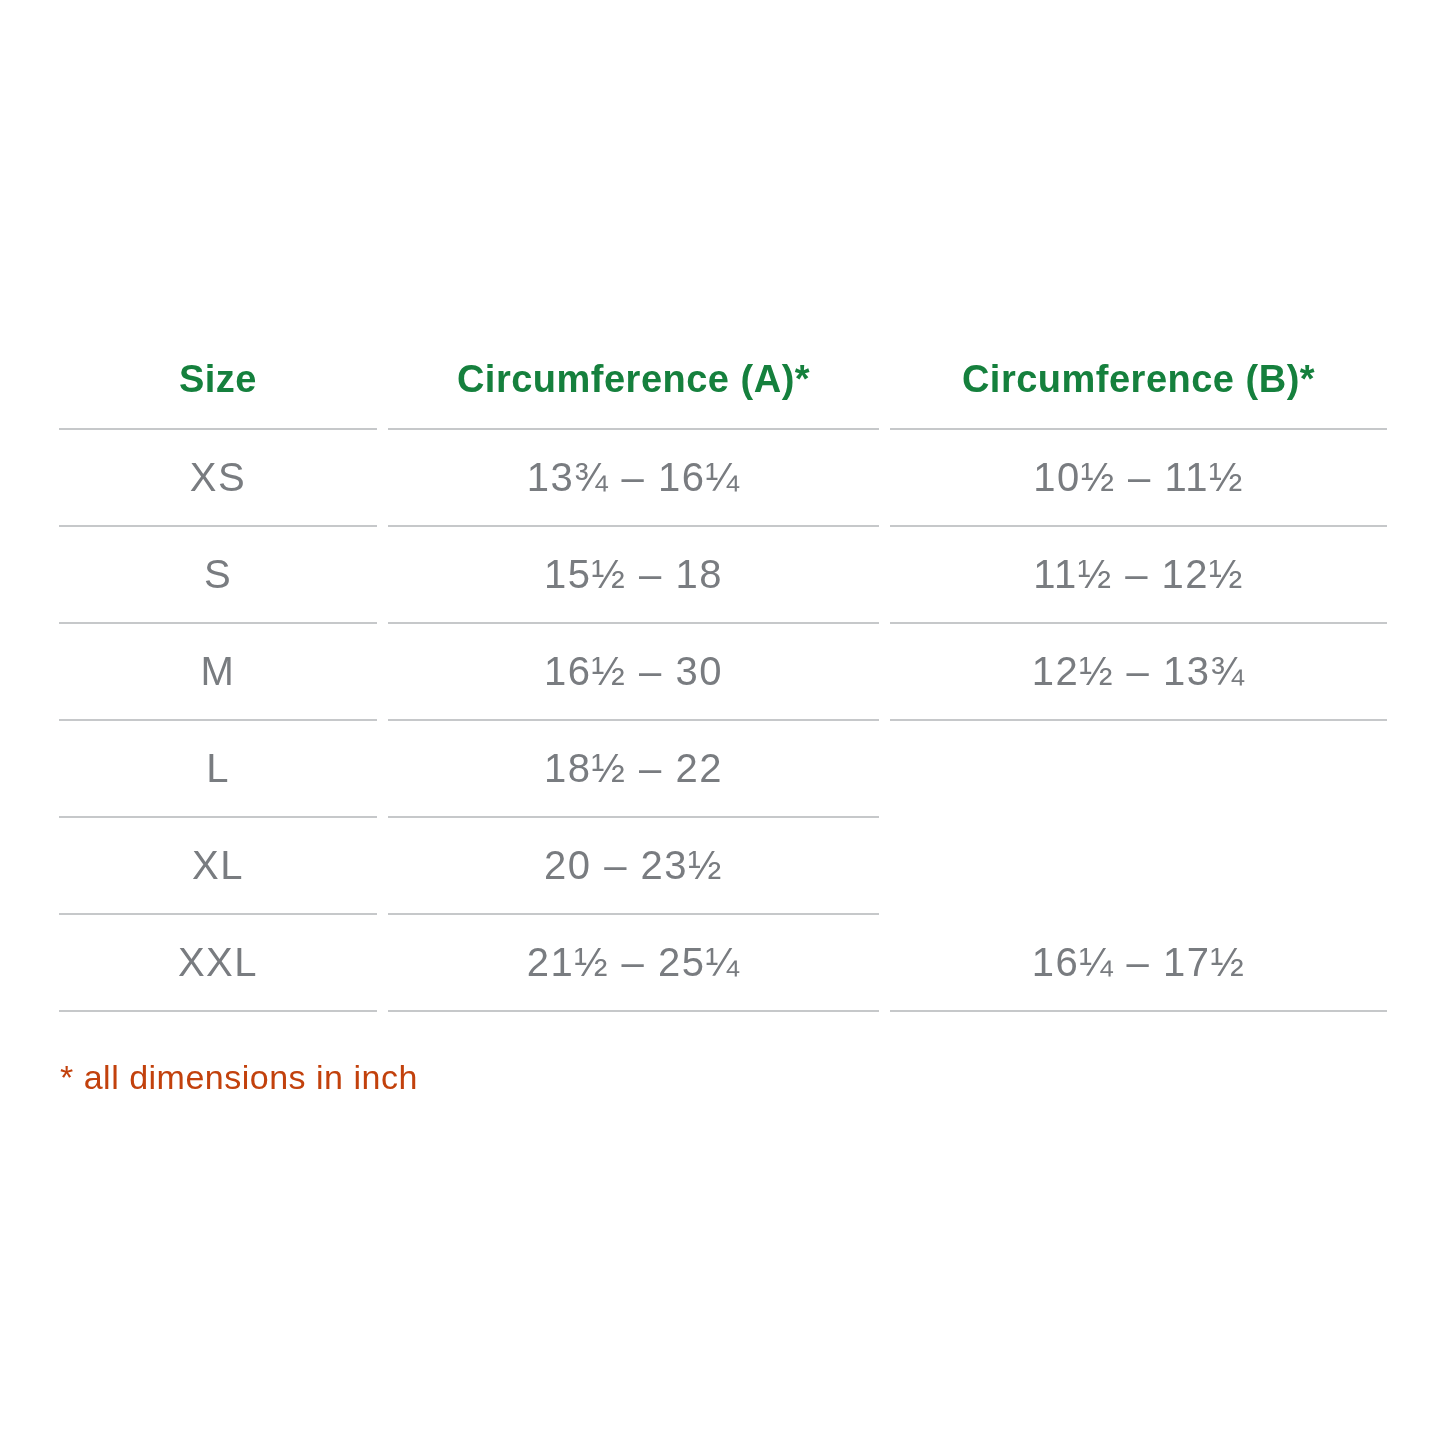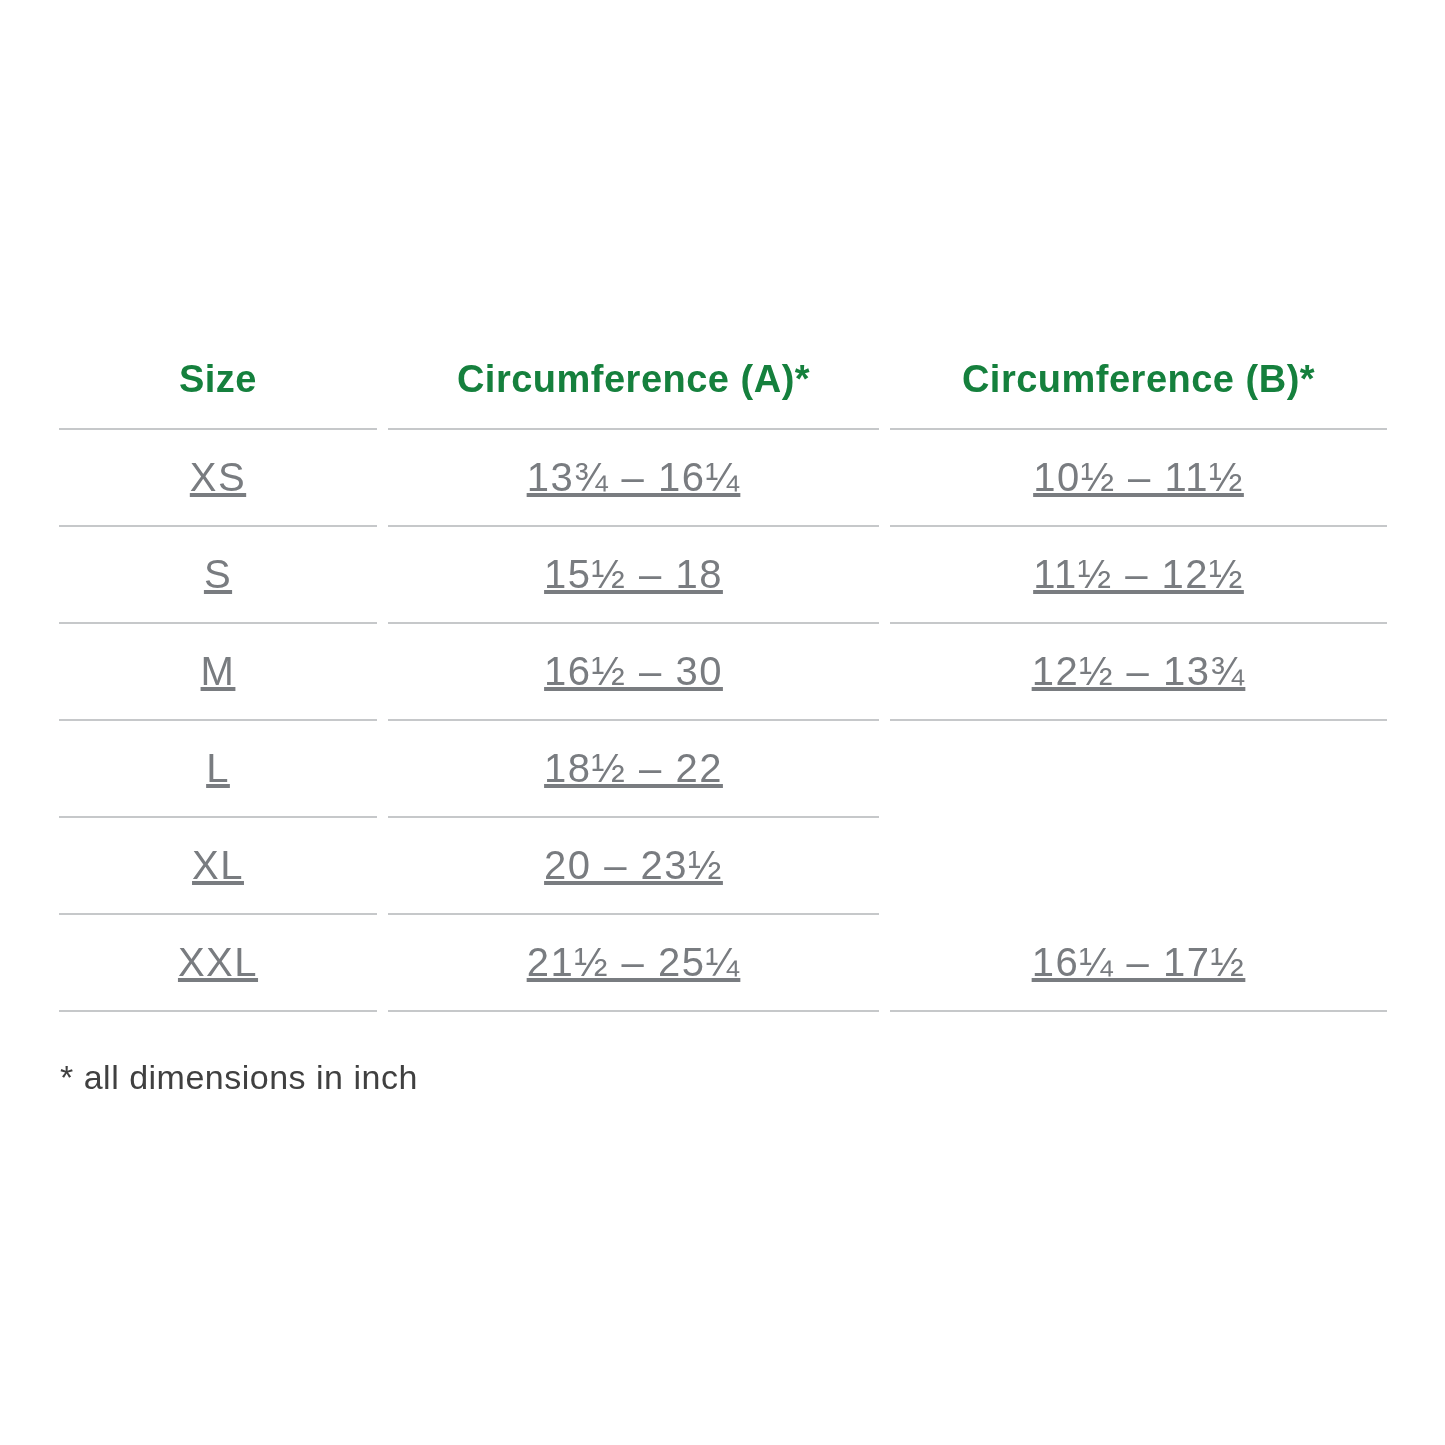--- a/index.html
+++ b/index.html
@@ -39,29 +39,28 @@
     font-weight: bold;
     color: #15803d;
     letter-spacing: 0.5px;
   }
   .body-row .cell {
     height: 97px;
     font-size: 40px;
     font-weight: 400;
     color: #797c80;
     letter-spacing: 1.5px;
-    text-decoration: underline;
   }
   .footnote {
     position: absolute;
     left: 60px;
     top: 1058px;
     font-size: 34px;
     font-weight: 400;
-    color: #404040;
+    color: #c2410c;
     letter-spacing: 0.5px;
   }
 </style>
 </head>
 <body>
 
 <div class="page">
   <div class="chart">
 
     <div class="row header-row">

